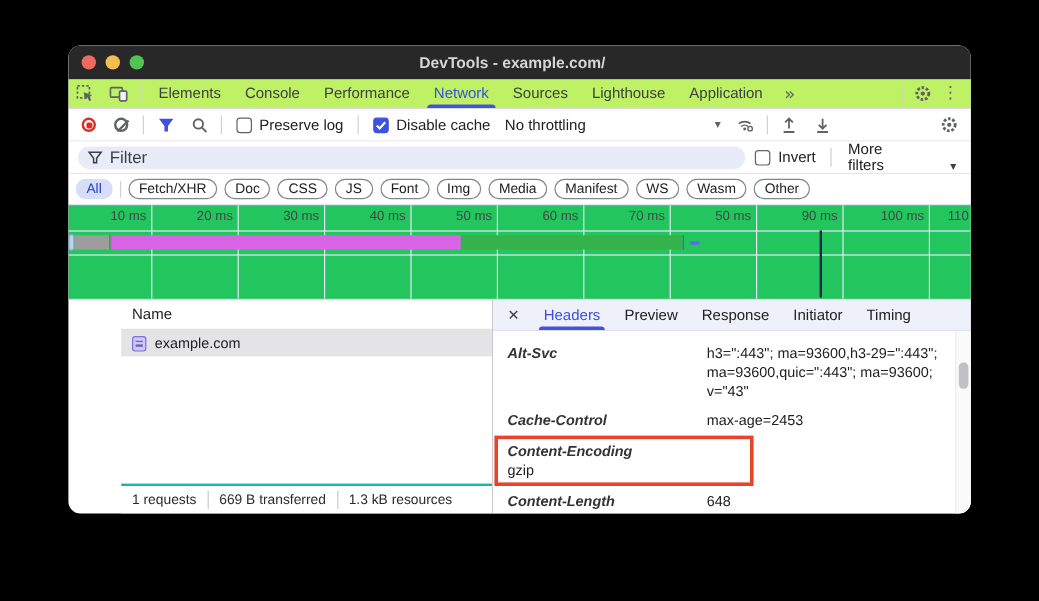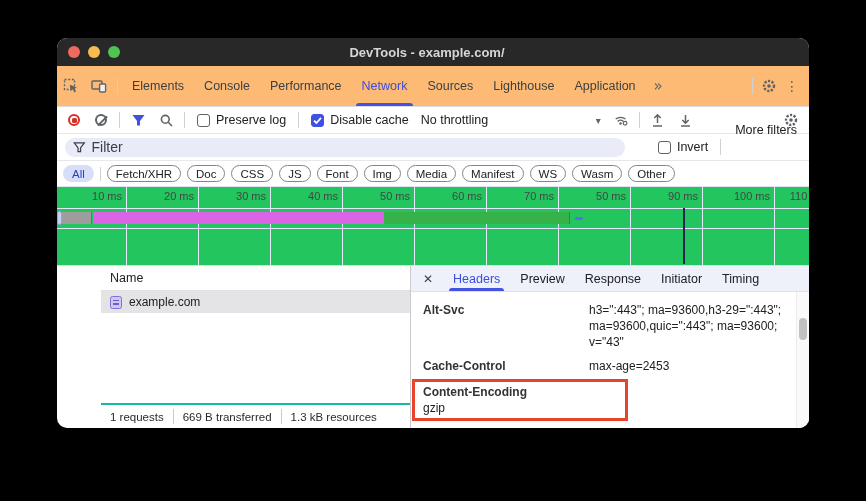--- a/index.html
+++ b/index.html
@@ -12,21 +12,21 @@
   
   .titlebar { height:28px; background:#282828; display:flex; align-items:center;
               position:relative; flex:none; }
   .lights { display:flex; gap:8px; margin-left:11px; }
   .light { width:12px; height:12px; border-radius:50%; }
   .light.red { background:#ee6a5f; } .light.yellow { background:#f5bd4f; } .light.green { background:#51c353; }
   .titletext { position:absolute; left:0; right:12px; text-align:center; color:#d6d6d6;
                font-size:13px; font-weight:bold; }
 
   
-  .tabbar { height:41px; background:#fdba74; border-bottom:1px solid #dcdce0;
+  .tabbar { height:25px; background:#bef264; border-bottom:1px solid #dcdce0;
             display:flex; align-items:center; flex:none; color:#5f6368; }
   .tb-icon { width:16px; height:16px; margin:0 6px; display:flex; align-items:center; justify-content:center; }
   .vdiv { width:1px; height:16px; background:#d0d0d6; margin:0 4px; flex:none; }
   .tab { padding:0 10px; height:100%; display:flex; align-items:center; font-size:12.5px;
          color:#3c4043; position:relative; white-space:nowrap; }
   .tab.selected { color:#3d4ddd; }
   .tab.selected::after { content:""; position:absolute; left:4px; right:4px; bottom:0;
                          height:3px; background:#4353e0; border-radius:3px 3px 0 0; }
   .glyph { font-family:"DejaVu Sans", sans-serif; }
   .more-tabs { font-size:15px; color:#5f6368; padding:0 8px; letter-spacing:-2px; }
@@ -50,21 +50,21 @@
   .throttle .arrow { margin-left:auto; color:#5f6368; font-size:10px; padding-right:6px; }
 
   
   .filterbar { height:27px; background:#fff; border-bottom:1px solid #e7e7eb;
                display:flex; align-items:center; flex:none; font-size:12.5px; }
   .filterinput { width:560px; height:19px; margin-left:8px; background:#e9ebf8; border:none;
                  border-radius:10px; display:flex; align-items:center; padding:0 8px; gap:6px; }
   .filterinput input { border:none; background:transparent; outline:none; font-size:14px;
                        color:#0c4a6e; width:100%; font-family:"Liberation Sans",sans-serif; }
   .filterinput input::placeholder { color:#3c4043; }
-  .morefilters { display:flex; align-items:flex-end; gap:24px; padding:0 12px 0 10px; color:#202124;flex-direction:column; }
+  .morefilters { display:flex; align-items:flex-end; gap:24px; padding:0 12px 0 10px; color:#202124; }
 
   
   .chiprow { height:25px; background:#fff; display:flex; align-items:center; flex:none;
              padding-left:6px; gap:6px; }
   .chip { height:17px; padding:0 8px; display:flex; align-items:center; font-size:11.5px;
           color:#202124; border:1px solid #80868b; border-radius:9px; white-space:nowrap; }
   .chip.selected { background:#d7defa; color:#2c3cc4; border-color:transparent; }
   .chipdiv { width:1px; height:14px; background:#d0d0d6; }
 
   
@@ -100,21 +100,21 @@
   .right-panel { flex:1; display:flex; flex-direction:column; min-width:0; position:relative; }
   .dtabs { height:26px; background:#eef0fa; border-bottom:1px solid #dcdfee; display:flex;
            align-items:center; flex:none; font-size:12.5px; color:#202124; }
   .dclose { padding:0 10px 0 12px; font-size:12px; color:#3c4043; }
   .dtab { padding:0 10px; height:100%; display:flex; align-items:center; position:relative; white-space:nowrap; }
   .dtab.selected { color:#3d4ddd; }
   .dtab.selected::after { content:""; position:absolute; left:6px; right:6px; bottom:0; height:3px;
                           background:#4353e0; border-radius:3px 3px 0 0; }
   .dbody { flex:1; background:#fff; position:relative; overflow:hidden; padding:6px 14px 0 0; }
   .hrow { display:flex; padding:4px 0 4px 12px; font-size:12px; line-height:16px; }
-  .hkey { width:166px; flex:none; color:#333; font-weight:bold; }
+  .hkey { width:166px; flex:none; color:#333; font-weight:bold;font-style:italic; }
   .hval { width:215px; color:#202124; word-wrap:break-word; }
   .redbox { border:3px solid #e8432c; width:216px; margin:1px 0 1px 1px; padding:2px 0; }
   .redbox .hrow { padding:0 0 0 8px;flex-direction:column; }
   .redbox .hkey { width:167px; }
   .vscroll { position:absolute; right:0; top:26px; bottom:0; width:13px; background:#fafafa;
              border-left:1px solid #ececec; }
   .vthumb { position:absolute; top:26px; right:2px; width:8px; height:22px; background:#c1c1c4; border-radius:4px; }
 
   svg { display:block; }
 </style>

